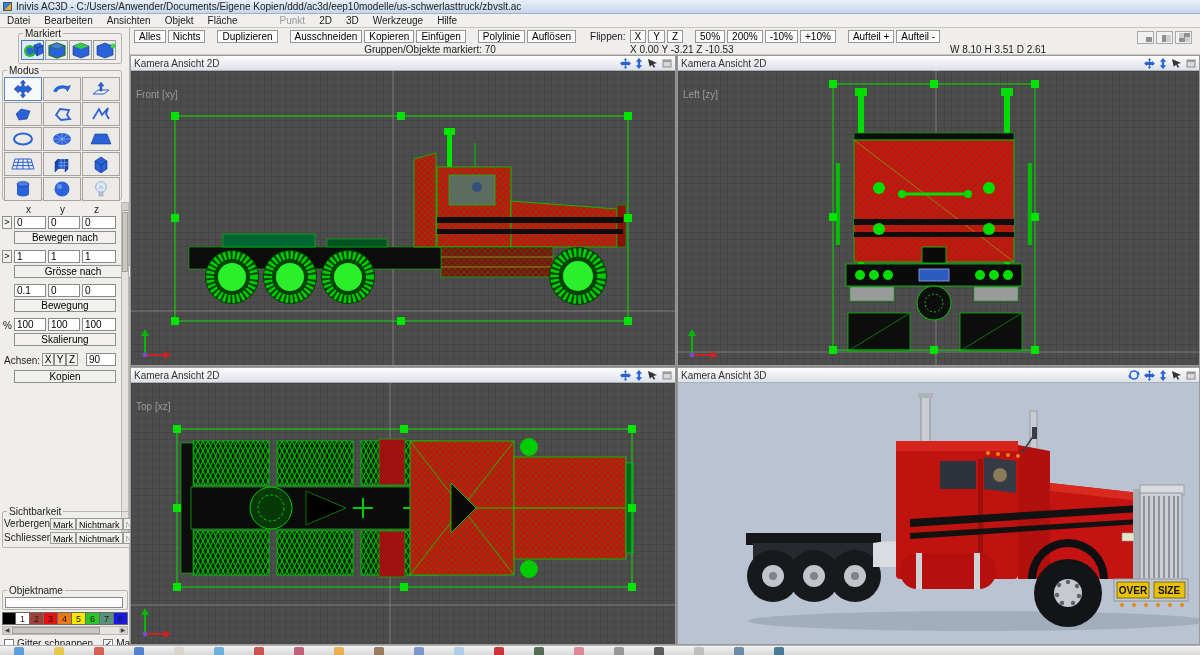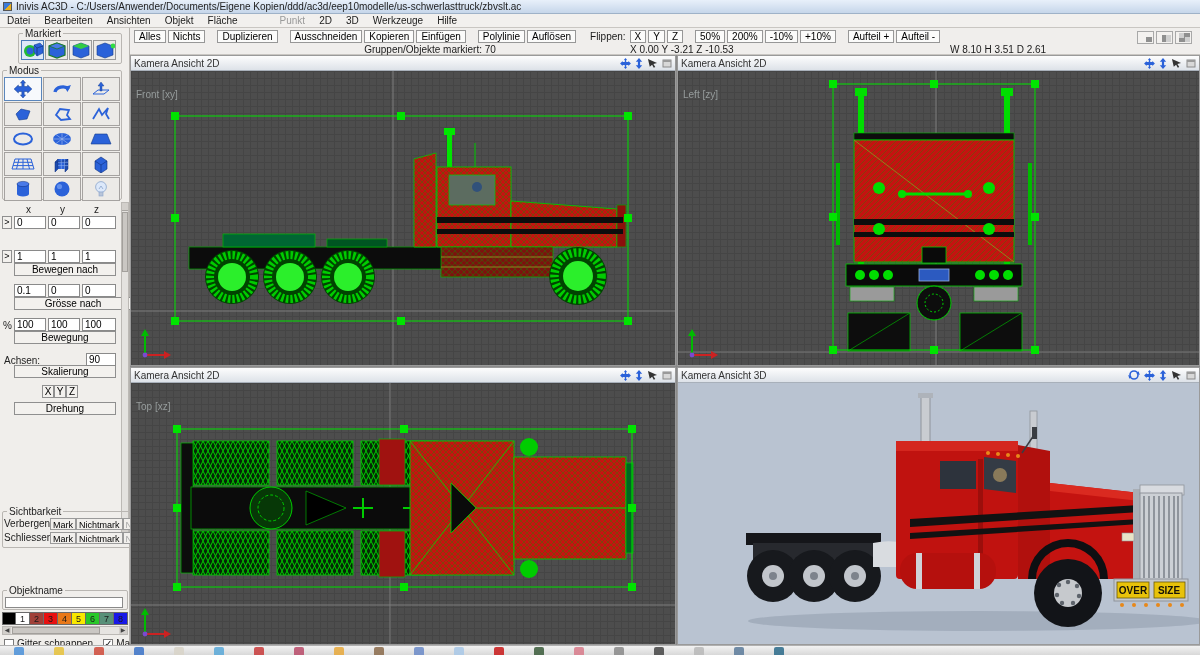--- a/index.html
+++ b/index.html
@@ -49,21 +49,21 @@
   #fs-modus { left:2px; top:37px; width:120px; height:135px; }
   #modusgrid { display:grid; grid-template-columns:repeat(3,38px); grid-auto-rows:24px; gap:1px; padding:1px 1px; }
   .modbtn { background:#eceae7; border:1px solid #a5a2a0; display:flex; align-items:center; justify-content:center; }
   .modbtn.active { background:#f7f9fc; border:1px solid #5a86bc; }
 
   #parampanel { position:absolute; left:2px; top:174px; width:118px; height:310px; }
   .phead { position:absolute; font-size:10px; color:#222; }
   .pinput { position:absolute; height:13px; background:#fff; border:1px solid #8a8a8a;
     font-size:10px; padding:0 2px; font-family:"Liberation Sans",sans-serif; }
   .pbtn { position:absolute; height:13px; background:#f3f1ee; border:1px solid #8f8f8f;
-    font-size:10px; text-align:center; line-height:11px; cursor:default;margin-top:32px; }
+    font-size:10px; text-align:center; line-height:11px; cursor:default; }
   .expbtn { position:absolute; width:10px; height:13px; background:#f3f1ee; border:1px solid #8f8f8f;
     font-size:9px; text-align:center; line-height:11px; }
   
   #pscroll { position:absolute; left:121px; top:174px; width:8px; height:336px;
     background:#e4e2df; border:1px solid #bcb9b5; }
   #pscroll .arr { position:absolute; left:0; width:6px; height:8px; background:#d2cfcb; border-bottom:1px solid #a8a5a1; }
   #pscroll .arr.down { bottom:0; border-top:1px solid #a8a5a1; border-bottom:none; }
   #pscroll .thumb { position:absolute; left:0; top:9px; width:6px; height:60px; background:#cac7c3; border:1px solid #a3a09c; }
 
   #fs-sicht { left:2px; top:478px; width:126px; height:42px; }
@@ -348,21 +348,21 @@
     <input class="pinput" style="left: 12px; top: 116px; width: 32px;" readonly="" value="100">
     <input class="pinput" style="left: 46px; top: 116px; width: 32px;" readonly="" value="100">
     <input class="pinput" style="left: 80px; top: 116px; width: 34px;" readonly="" value="100">
     <button class="pbtn" style="left:12px;top:131px;width:102px;">Skalierung</button>
 
     <span class="phead" style="left:2px;top:153px;">Achsen:</span>
     <button class="pbtn" style="left:40px;top:151px;width:12px;padding:0;">X</button>
     <button class="pbtn" style="left:52px;top:151px;width:12px;padding:0;">Y</button>
     <button class="pbtn" style="left:64px;top:151px;width:12px;padding:0;">Z</button>
     <input class="pinput" style="left: 84px; top: 151px; width: 30px;" readonly="" value="90">
-    <button class="pbtn" style="left:12px;top:168px;width:102px;">Drehung</button>
+    <button class="pbtn" style="left:12px;top:168px;width:102px;">Kopien</button>
   </div>
   <div id="pscroll">
     <span class="arr"></span>
     <span class="thumb"></span>
     <span class="arr down"></span>
   </div>
 
   <fieldset id="fs-sicht">
     <legend>Sichtbarkeit</legend>
     <div class="srow">

